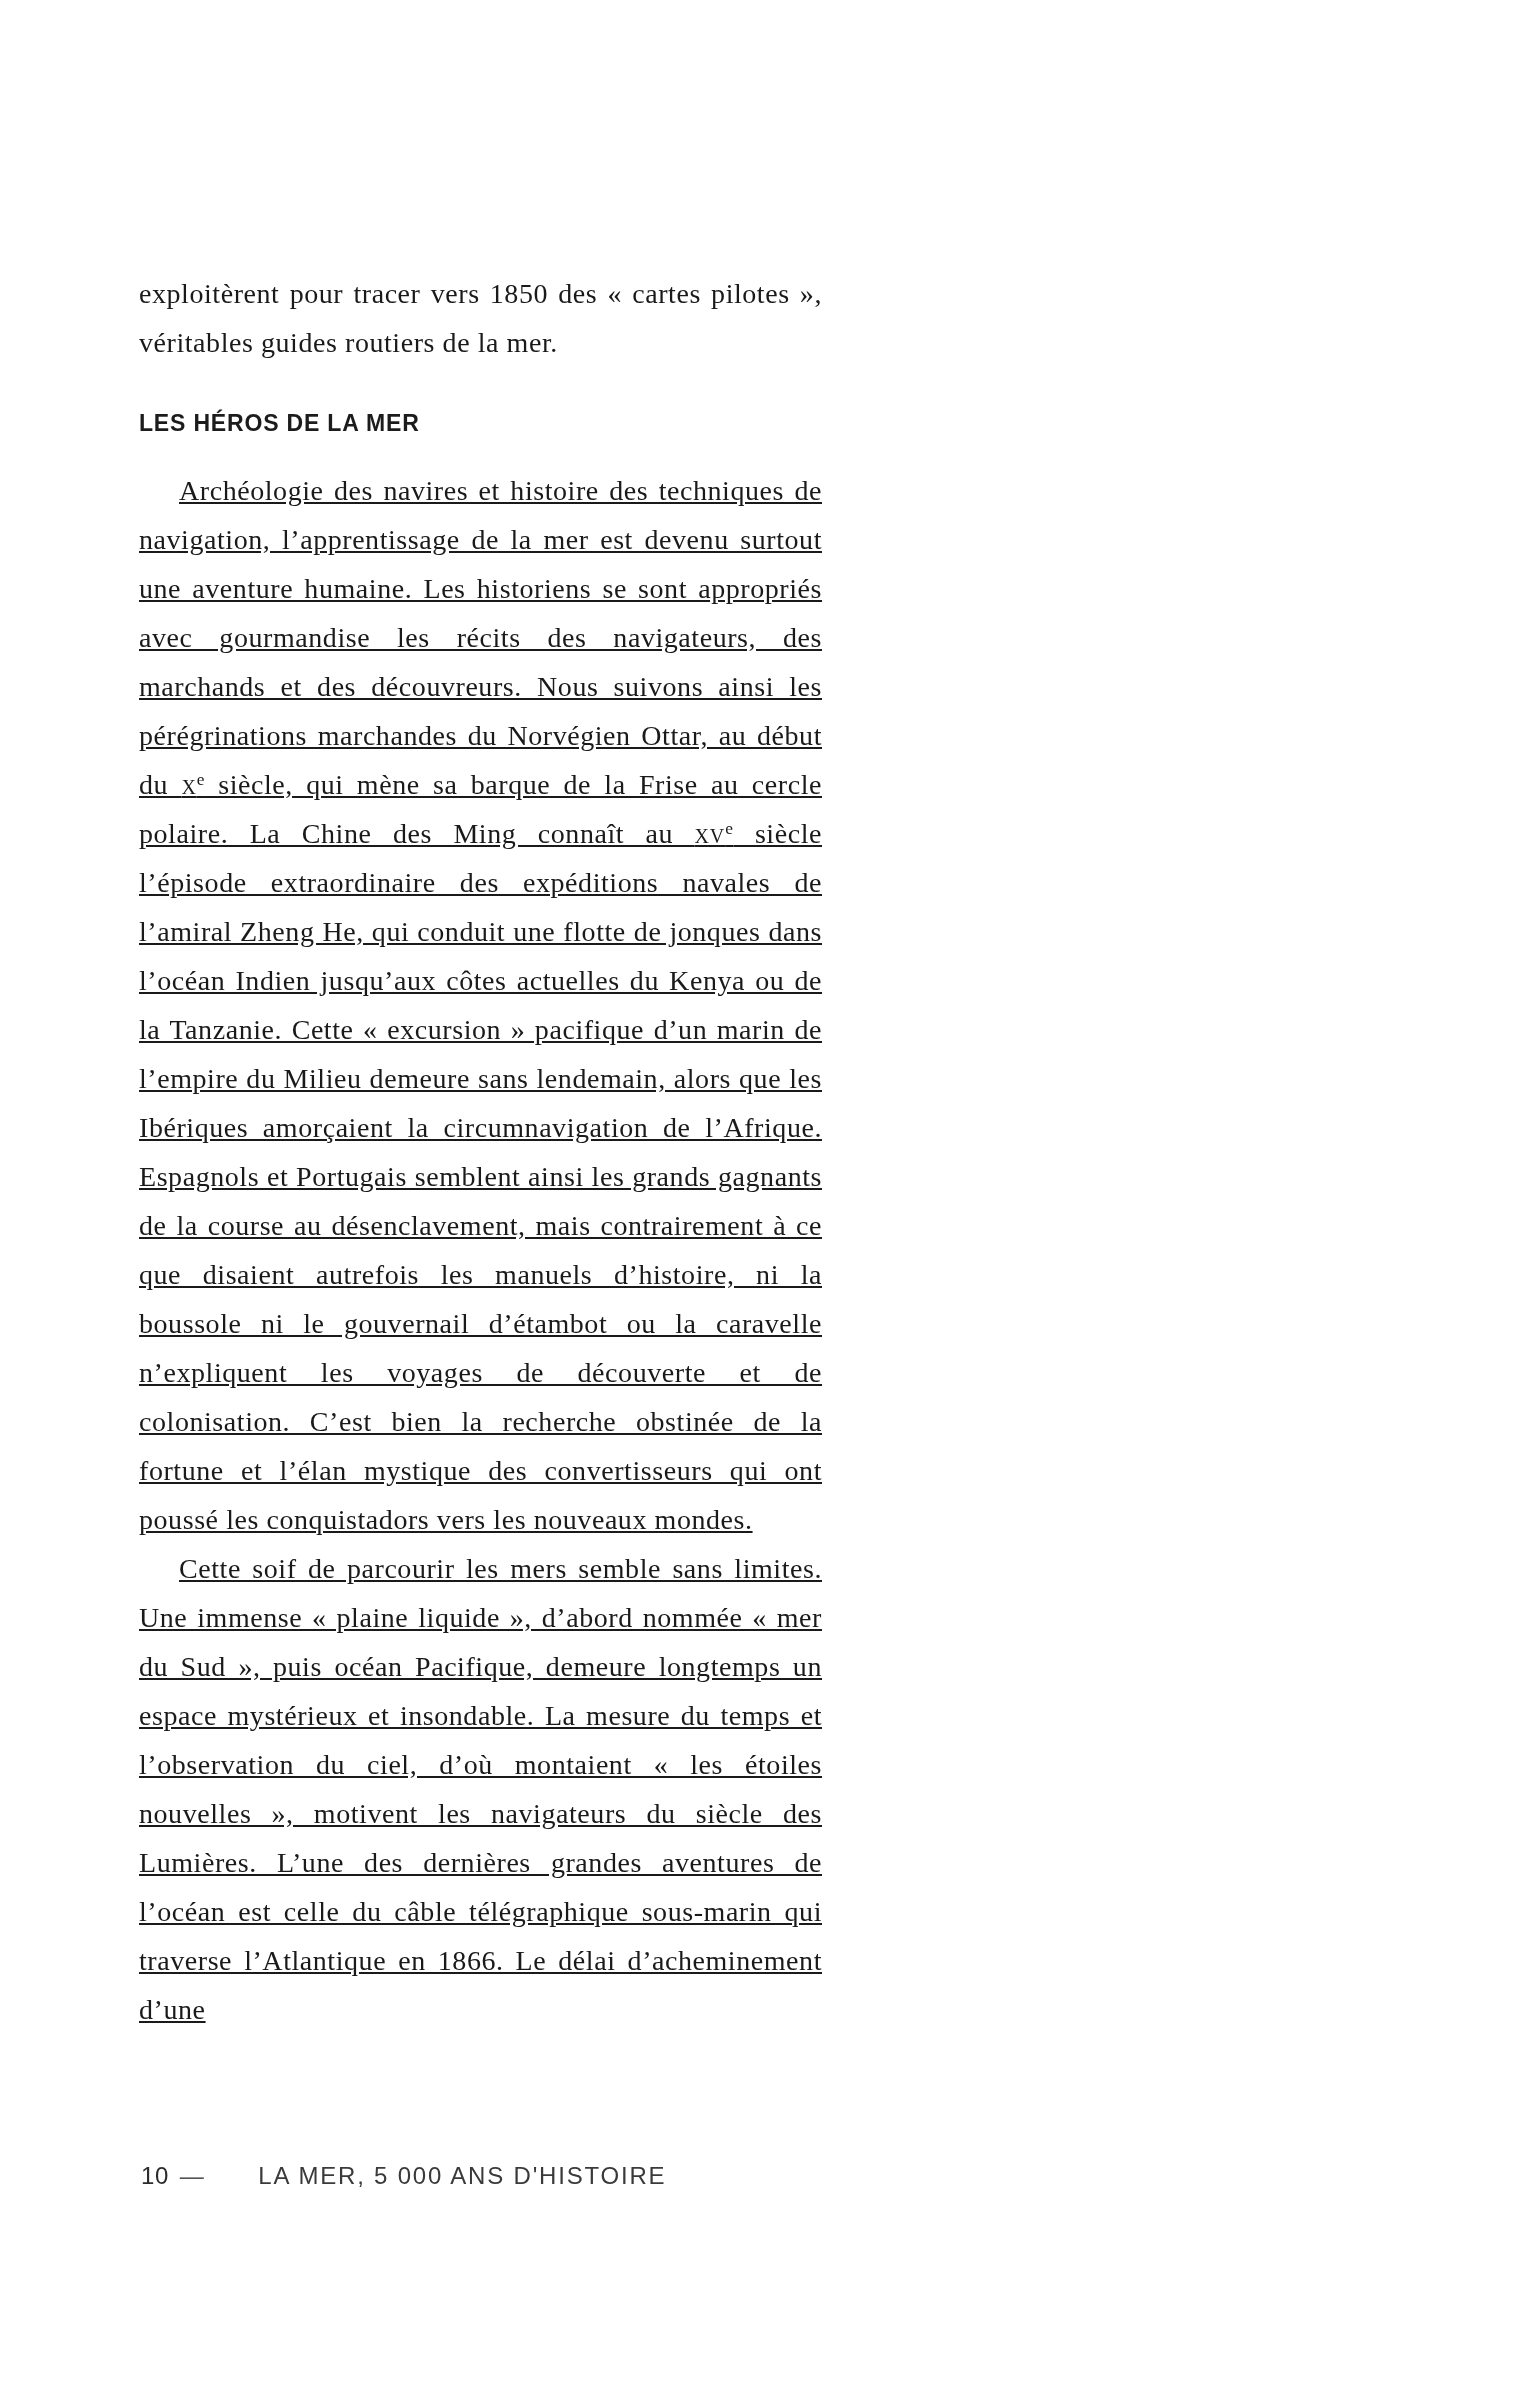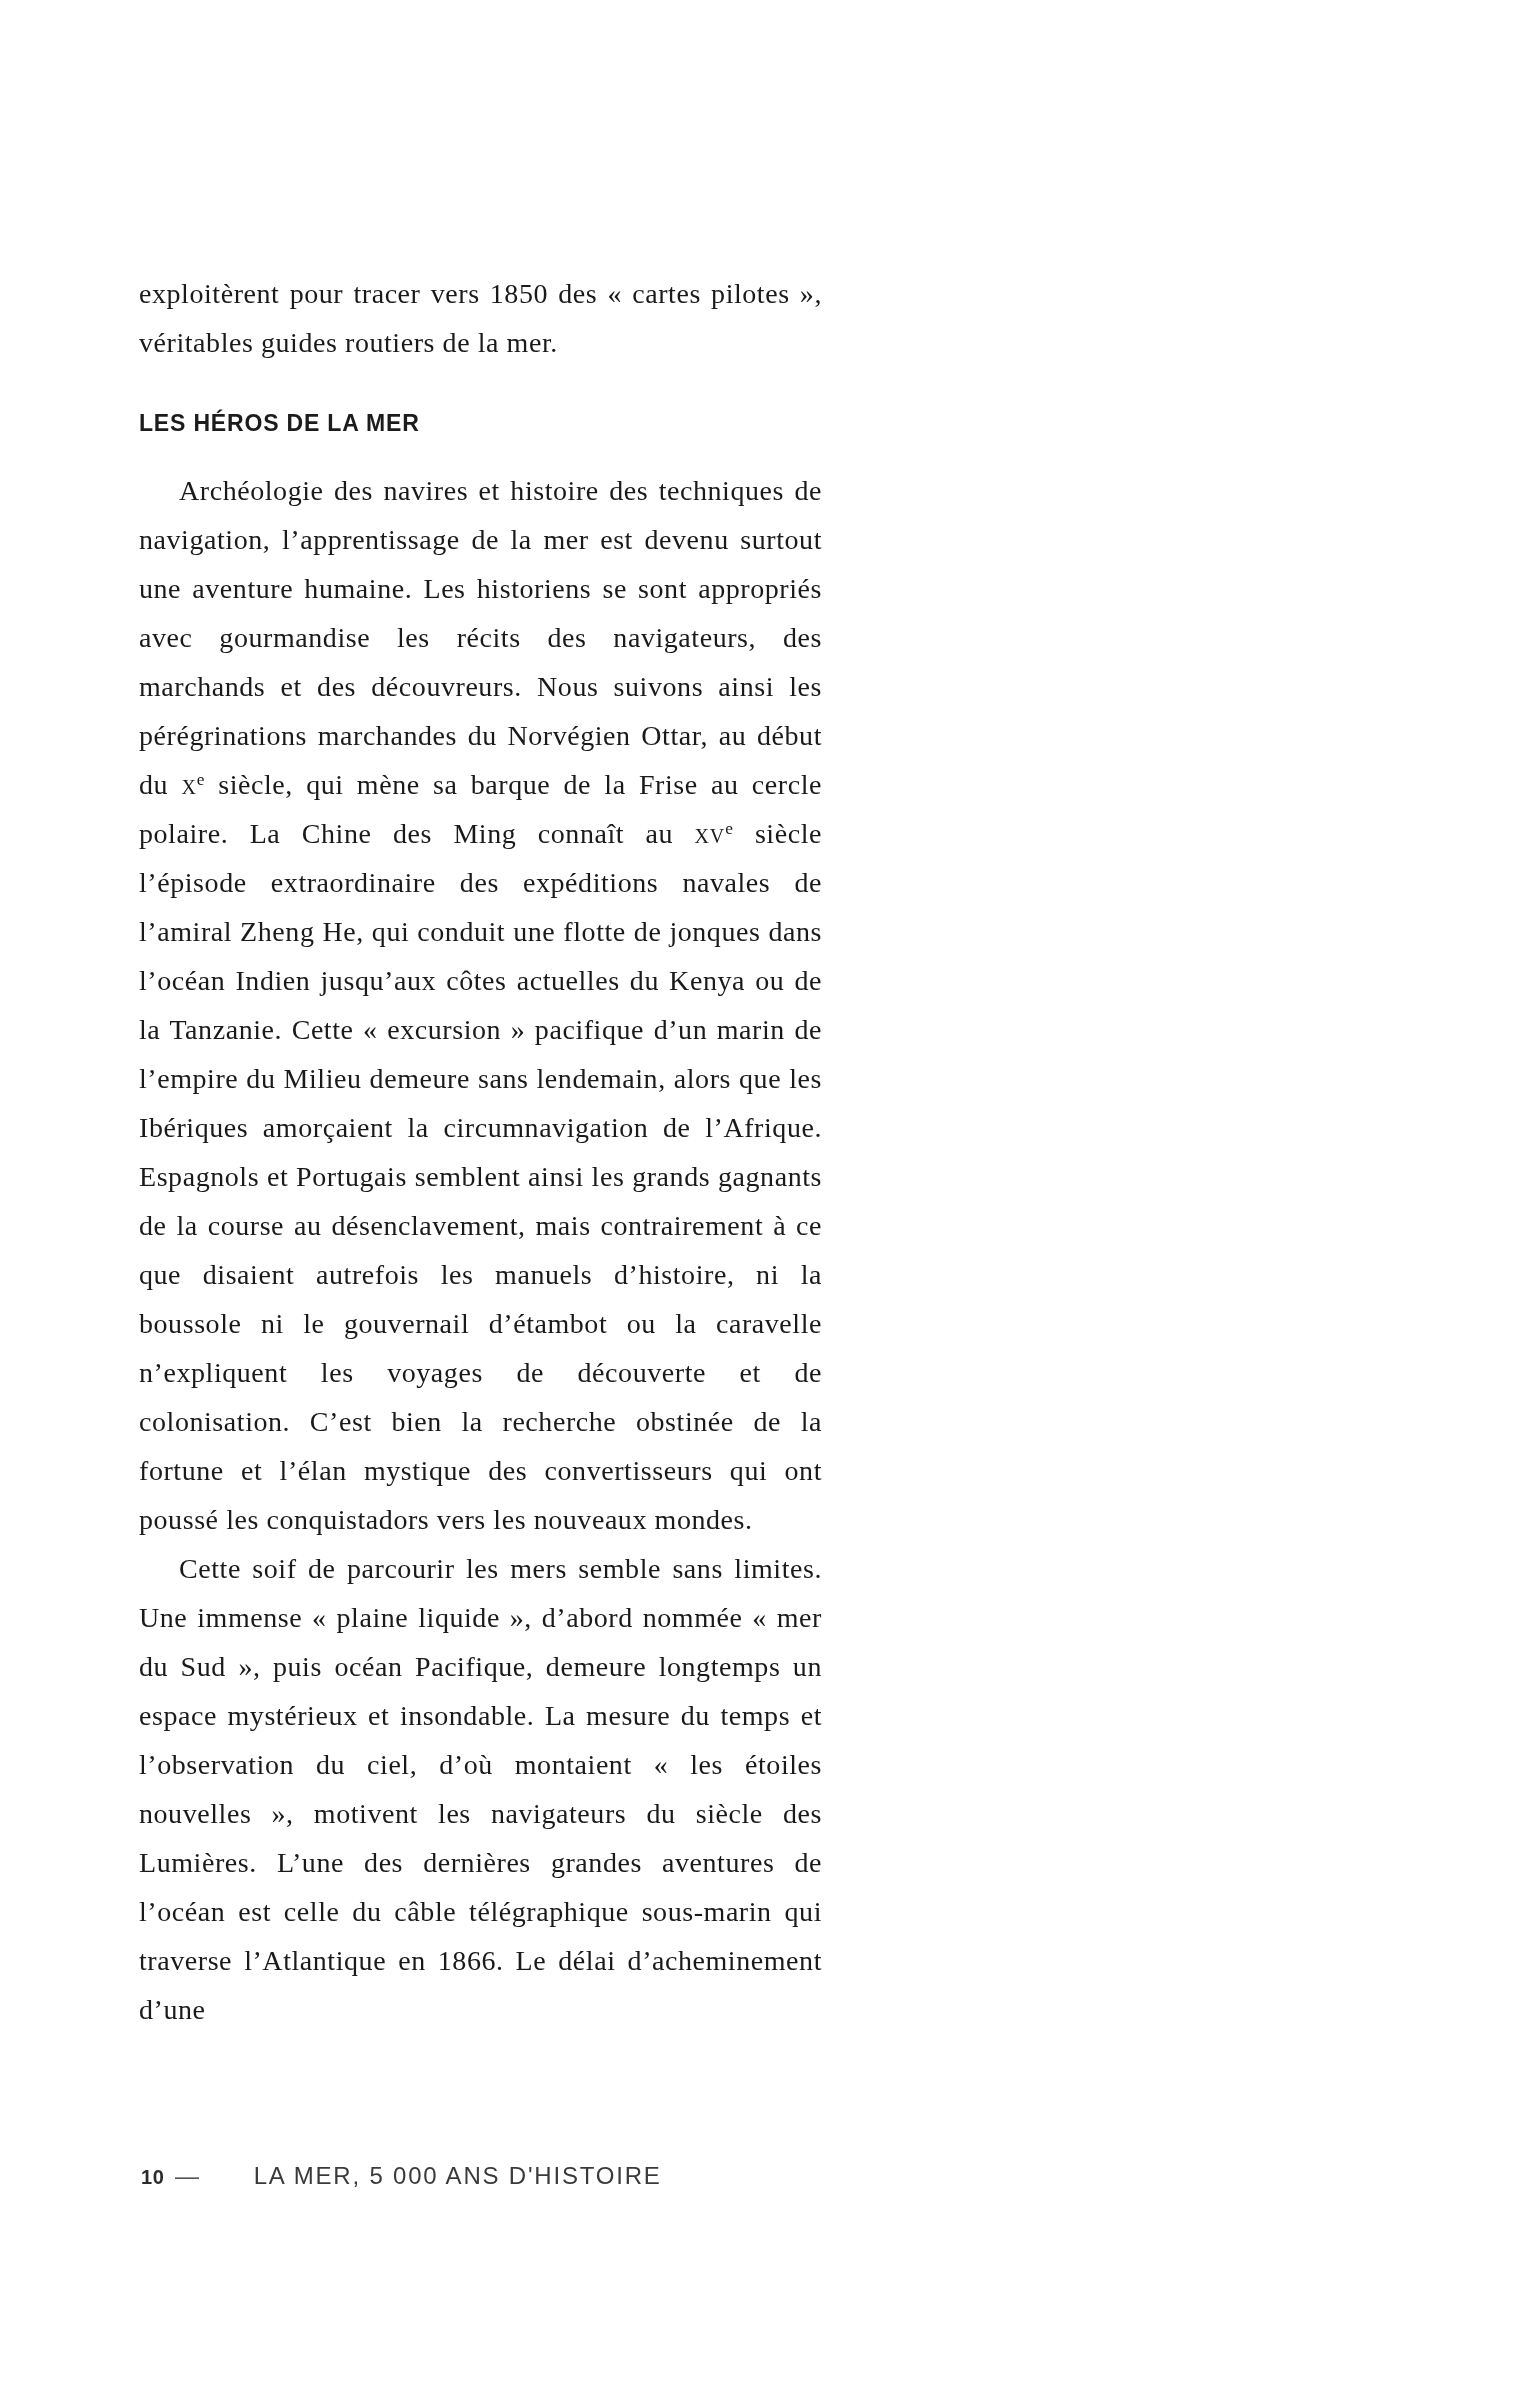--- a/index.html
+++ b/index.html
@@ -27,20 +27,21 @@
     color: #1a1a1a;
     text-align: justify;
     text-justify: inter-word;
     margin: 0;
     hyphens: manual;
     -webkit-hyphens: manual;
     letter-spacing: 0.02em;
   }
   .body-par.indent {
     text-indent: 40px;
+    text-decoration: underline;
   }
   .body-par.cont {
     text-indent: 0;
   }
   .section-heading {
     font-family: "Liberation Sans", "DejaVu Sans", sans-serif;
     font-weight: bold;
     font-size: 24.5px;
     letter-spacing: 0.035em;
     color: #1c1c1c;
@@ -66,22 +67,22 @@
     position: absolute;
     left: 141px;
     top: 2162px;
     display: flex;
     align-items: baseline;
     font-family: "Liberation Sans", "DejaVu Sans", sans-serif;
     color: #2b2b2b;
     white-space: pre;
   }
   .footer-pageno {
-    font-size: 20px;
-    font-weight: bold;
+    font-size: 24px;
+    font-weight: normal;
     letter-spacing: 0.03em;
   }
   .footer-dash {
     font-size: 24px;
     font-weight: 300;
     padding: 0 10.6px;
     color: #555;
   }
   .footer-title {
     font-size: 24px;

